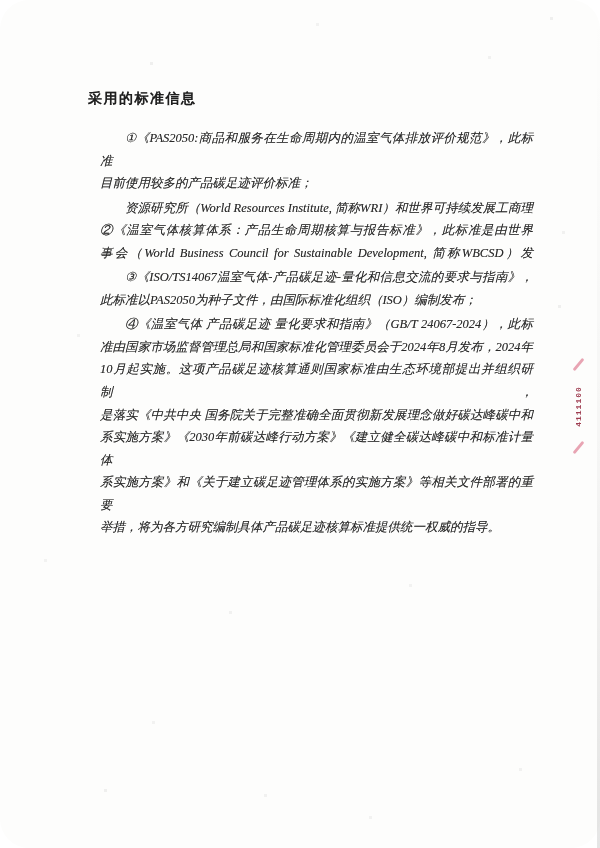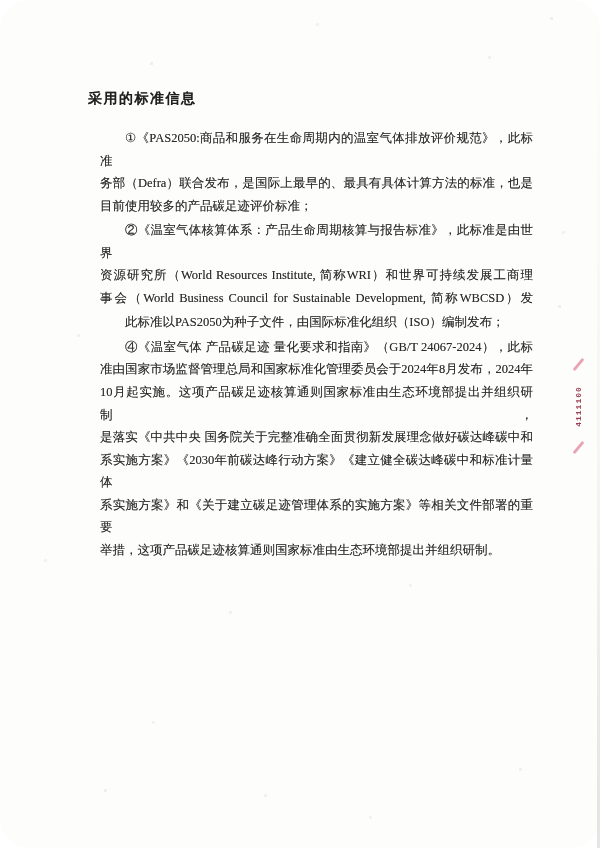--- a/index.html
+++ b/index.html
@@ -59,20 +59,21 @@
     text-shadow: 0 0 0.5px rgba(0,0,0,0.45);
   }
   .doc-body {
     position: absolute;
     left: 100px;
     top: 127px;
     width: 433px;
     color: #2b2b2b;
     font-size: 12.5px;
     text-shadow: 0 0 0.4px rgba(0,0,0,0.40);
+    font-style: italic;
   }
   .para + .para { margin-top: 2px; }
   .para .line {
     line-height: 22.55px;
     text-align: justify;
     text-align-last: justify;
   }
   .para .line:first-child { text-indent: 2em; }
   .para .line.last { text-align-last: left; }
   
@@ -111,39 +112,39 @@
 
 <div class="page">
   <div class="noise"></div>
   <div class="edge-shadow"></div>
 
   <h1 class="doc-title">采用的标准信息</h1>
 
   <div class="doc-body">
       <div class="para">
         <div class="line">①《PAS2050:商品和服务在生命周期内的温室气体排放评价规范》，此标准</div>
-        <div class="line">务部（Defra）联合发布，是国际上最早的、最具有具体计算方法的标准，也是</div>
         <div class="line last">目前使用较多的产品碳足迹评价标准；</div>
       </div>
       <div class="para">
+        <div class="line">资源研究所（World Resources Institute, 简称WRI）和世界可持续发展工商理</div>
         <div class="line">②《温室气体核算体系：产品生命周期核算与报告标准》，此标准是由世界</div>
-        <div class="line">资源研究所（World Resources Institute, 简称WRI）和世界可持续发展工商理</div>
         <div class="line">事会（World Business Council for Sustainable Development, 简称WBCSD）发</div>
       </div>
       <div class="para">
+        <div class="line">③《ISO/TS14067温室气体-产品碳足迹-量化和信息交流的要求与指南》，</div>
         <div class="line last">此标准以PAS2050为种子文件，由国际标准化组织（ISO）编制发布；</div>
       </div>
       <div class="para">
         <div class="line">④《温室气体 产品碳足迹 量化要求和指南》（GB/T 24067-2024），此标</div>
         <div class="line">准由国家市场监督管理总局和国家标准化管理委员会于2024年8月发布，2024年</div>
         <div class="line">10月起实施。这项产品碳足迹核算通则国家标准由生态环境部提出并组织研制，</div>
         <div class="line">是落实《中共中央 国务院关于完整准确全面贯彻新发展理念做好碳达峰碳中和</div>
         <div class="line">系实施方案》《2030年前碳达峰行动方案》《建立健全碳达峰碳中和标准计量体</div>
         <div class="line">系实施方案》和《关于建立碳足迹管理体系的实施方案》等相关文件部署的重要</div>
-        <div class="line last">举措，这项产品碳足迹核算通则国家标准由生态环境部提出并组织研制。</div>
+        <div class="line last">举措，将为各方研究编制具体产品碳足迹核算标准提供统一权威的指导。</div>
       </div>
     </div>
 
   <div class="stamp">
     <span class="stroke top" style="background: rgb(229, 154, 171);"></span>
     <span class="stamp-text" style="color: rgb(158, 60, 80);">4111100</span>
     <span class="stroke bottom" style="background: rgb(229, 154, 171);"></span>
   </div>
 </div>
 

